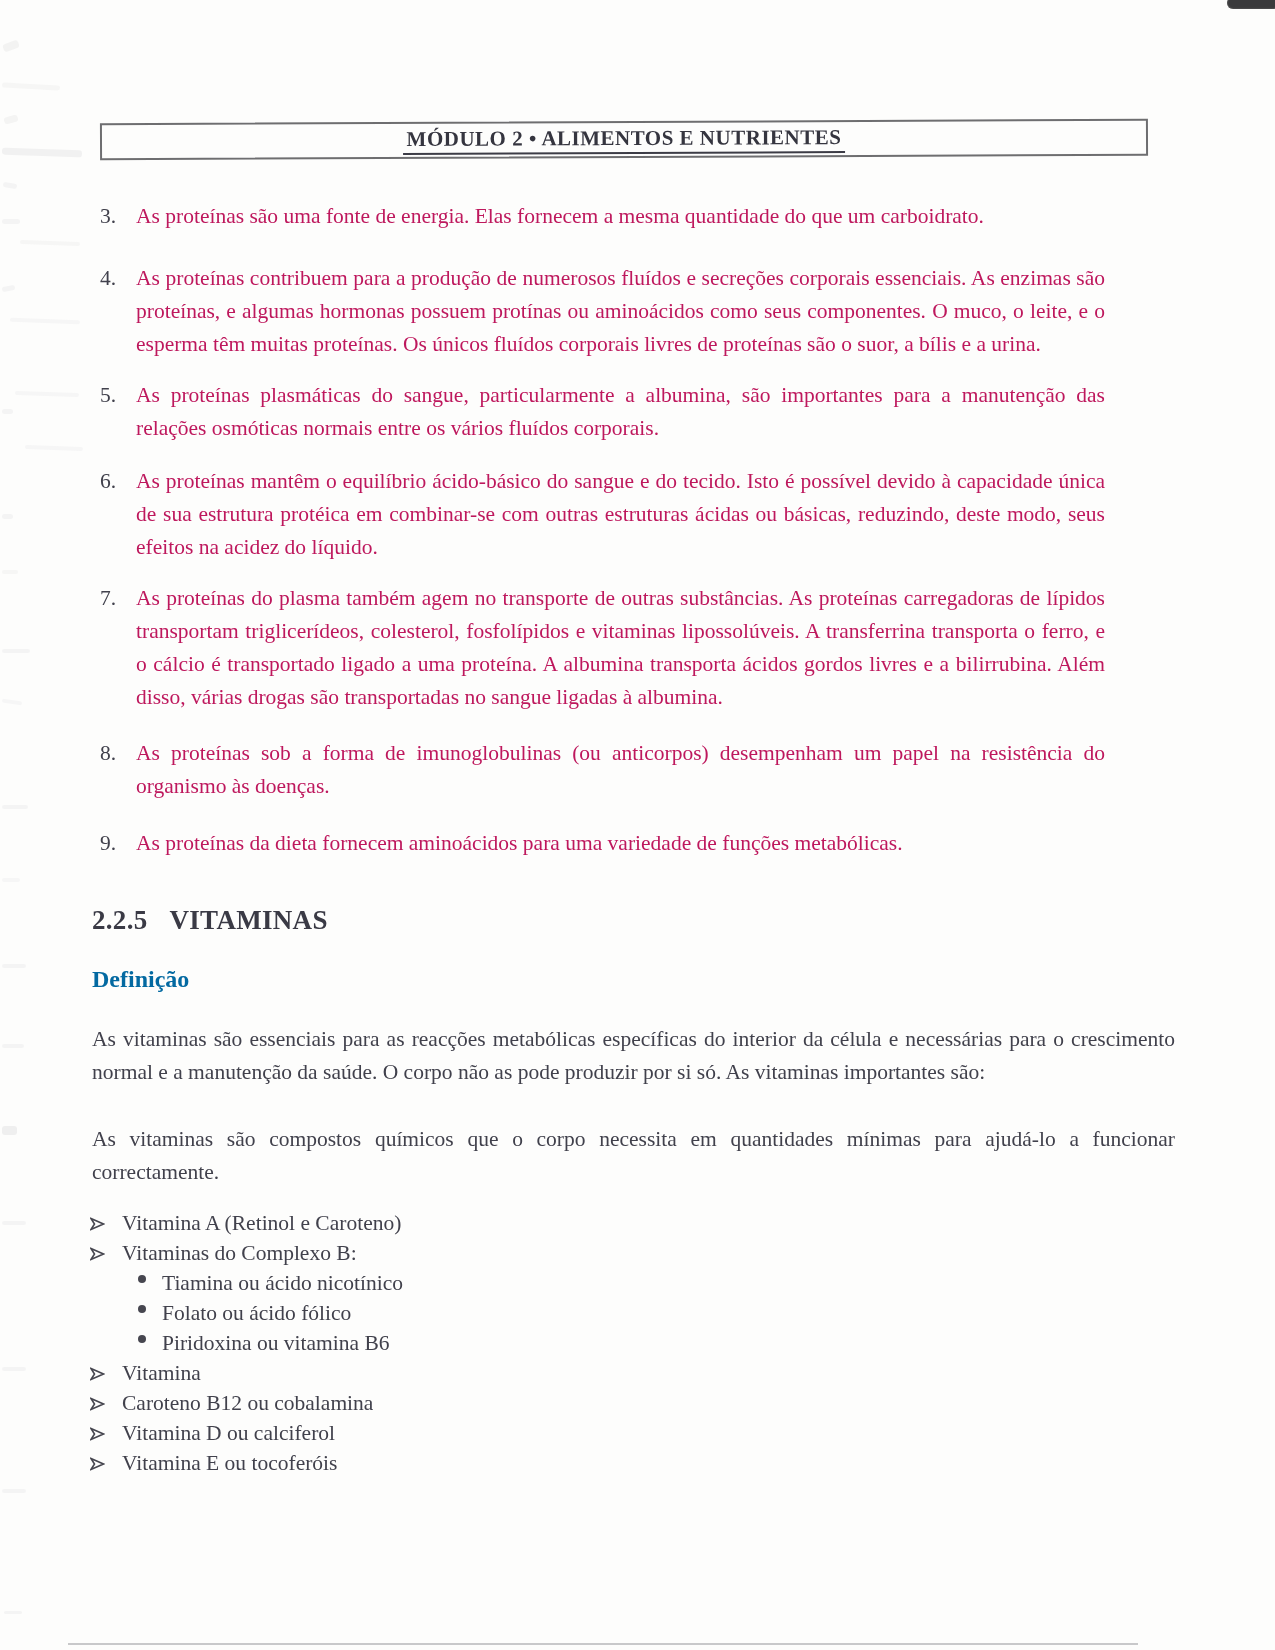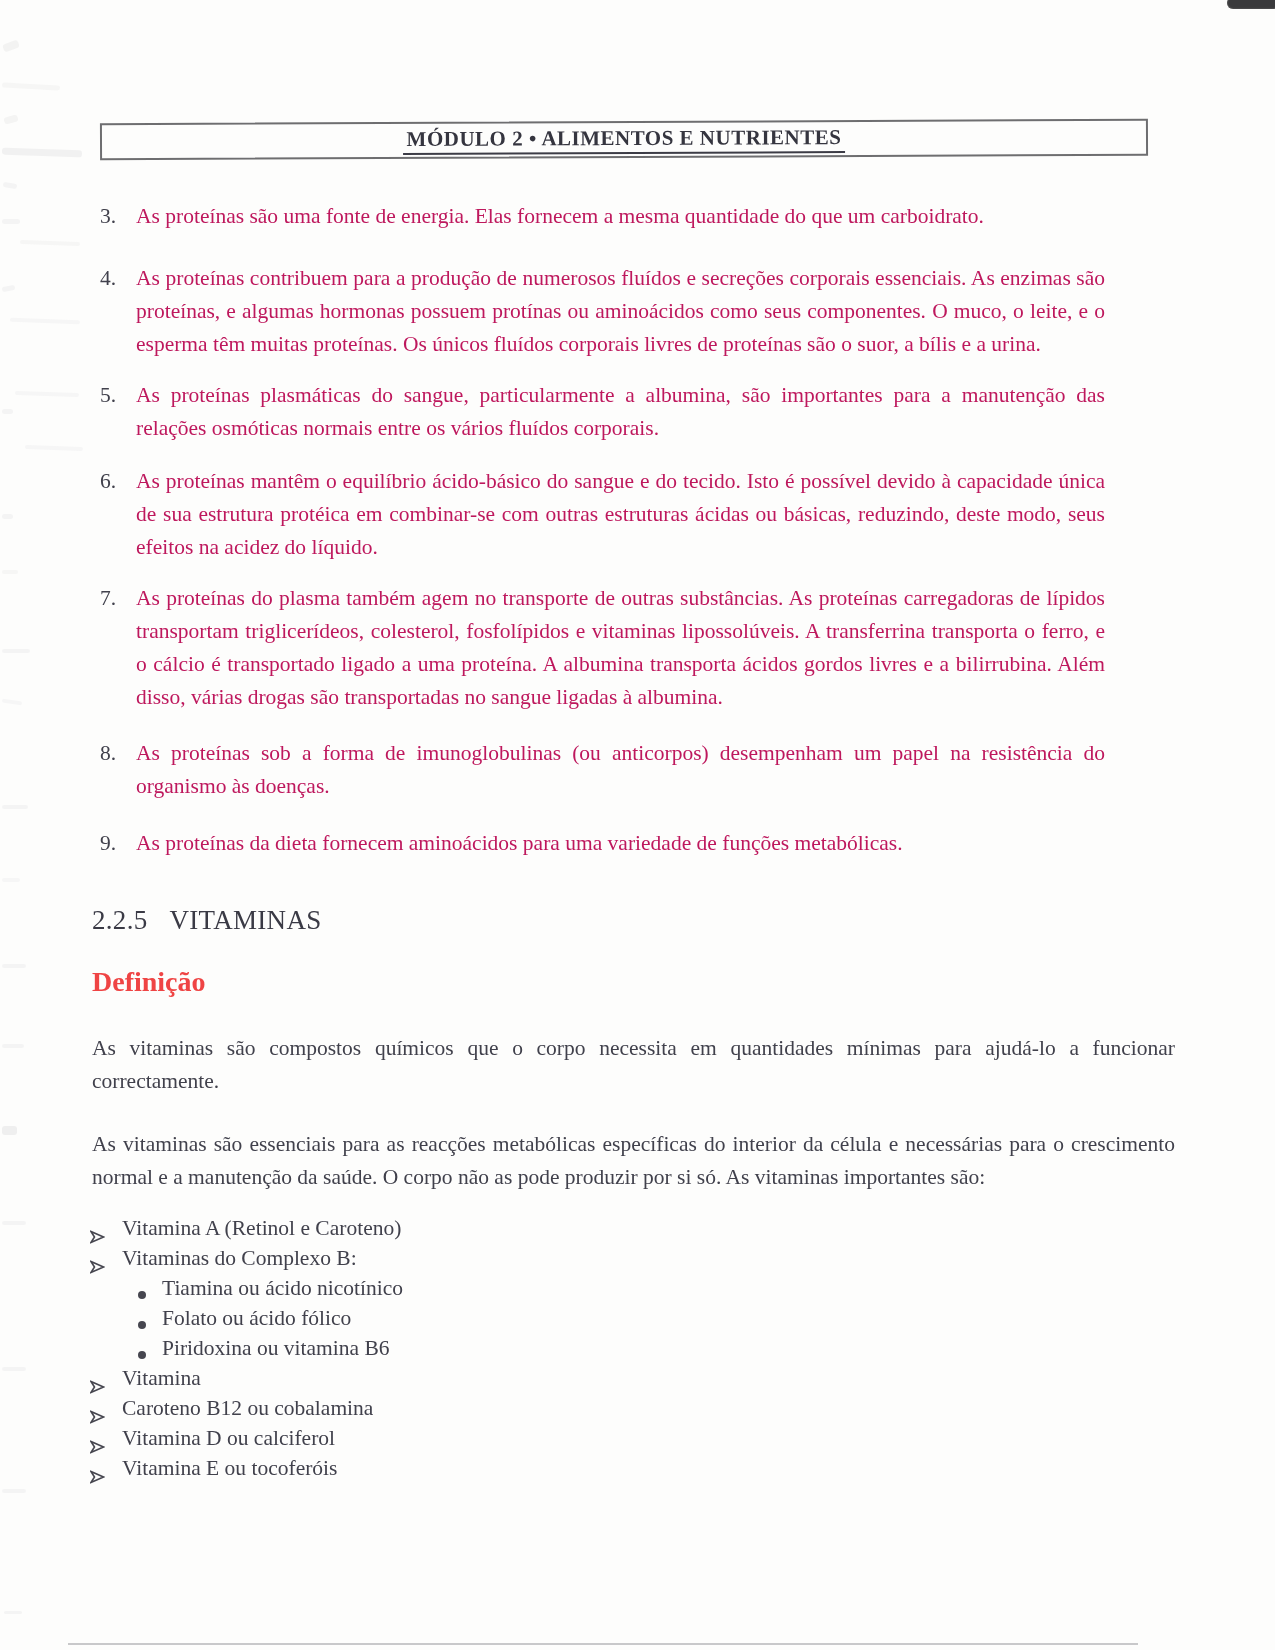--- a/index.html
+++ b/index.html
@@ -55,42 +55,42 @@
   .mt-i4 { margin-top: 29px; }
   .mt-i5 { margin-top: 18px; }
   .mt-i6 { margin-top: 20px; }
   .mt-i7 { margin-top: 18px; }
   .mt-i8 { margin-top: 23px; }
   .mt-i9 { margin-top: 24px; }
 
   
   .sec-heading {
     margin: 45px 0 8px 92px;
-    font-size: 27px; font-weight: normal; color: #3a3a45;
+    font-size: 27px; font-weight: bold; color: #3a3a45;
     letter-spacing: 0.3px;
   }
   .sec-heading .sec-num { margin-right: 22px; }
 
   .sub-heading {
     margin: 30px 0 0 92px;
-    font-size: 28px; font-weight: bold; color: #ef4444;
+    font-size: 24px; font-weight: bold; color: #0369a1;
   }
 
   .para {
     margin: 0 100px 0 92px;
     font-size: 21.5px; line-height: 33px;
     text-align: justify; color: #41414c;
   }
   .mt-p1 { margin-top: 34px; }
   .mt-p2 { margin-top: 30px; }
 
   
   .vit-list { margin: 19px 100px 0 90px; }
   .vit-item {
-    display: flex; align-items: flex-end;
+    display: flex; align-items: center;
     font-size: 21.5px; line-height: 30px; color: #41414c;
   }
   .vit-item .arrow-icon {
     flex: 0 0 auto; width: 15px; height: 14px;
     margin-right: 17px; position: relative; top: 1px;
   }
   .vit-item.lvl2 { padding-left: 48px; }
   .vit-item .dot-icon {
     flex: 0 0 auto; width: 8px; height: 8px; border-radius: 50%;
     background: #46464f; margin-right: 16px; position: relative; top: -4px;
@@ -151,22 +151,22 @@
       <p>As proteínas da dieta fornecem aminoácidos para uma variedade de funções metabólicas.</p>
     </div>
   </div>
 
   <div class="sec-heading">
     <span class="sec-num">2.2.5</span><span>VITAMINAS</span>
   </div>
 
   <div class="sub-heading">Definição</div>
 
+  <p class="para mt-p2">As vitaminas são essenciais para as reacções metabólicas específicas do interior da célula e necessárias para o crescimento normal e a manutenção da saúde. O corpo não as pode produzir por si só. As vitaminas importantes são:</p>
   <p class="para mt-p1">As vitaminas são compostos químicos que o corpo necessita em quantidades mínimas para ajudá-lo a funcionar correctamente.</p>
-  <p class="para mt-p2">As vitaminas são essenciais para as reacções metabólicas específicas do interior da célula e necessárias para o crescimento normal e a manutenção da saúde. O corpo não as pode produzir por si só. As vitaminas importantes são:</p>
 
   <div class="vit-list">
     <div class="vit-item lvl1">
       <svg class="arrow-icon" viewBox="0 0 15 14">
           <path d="M1 1.5 L13.5 7 L1 12.5 L4.5 7 Z" fill="none" stroke="#46464f" stroke-width="1.6"></path>
         </svg>
       <span>Vitamina A (Retinol e Caroteno)</span>
     </div>
     <div class="vit-item lvl1">
       <svg class="arrow-icon" viewBox="0 0 15 14">

